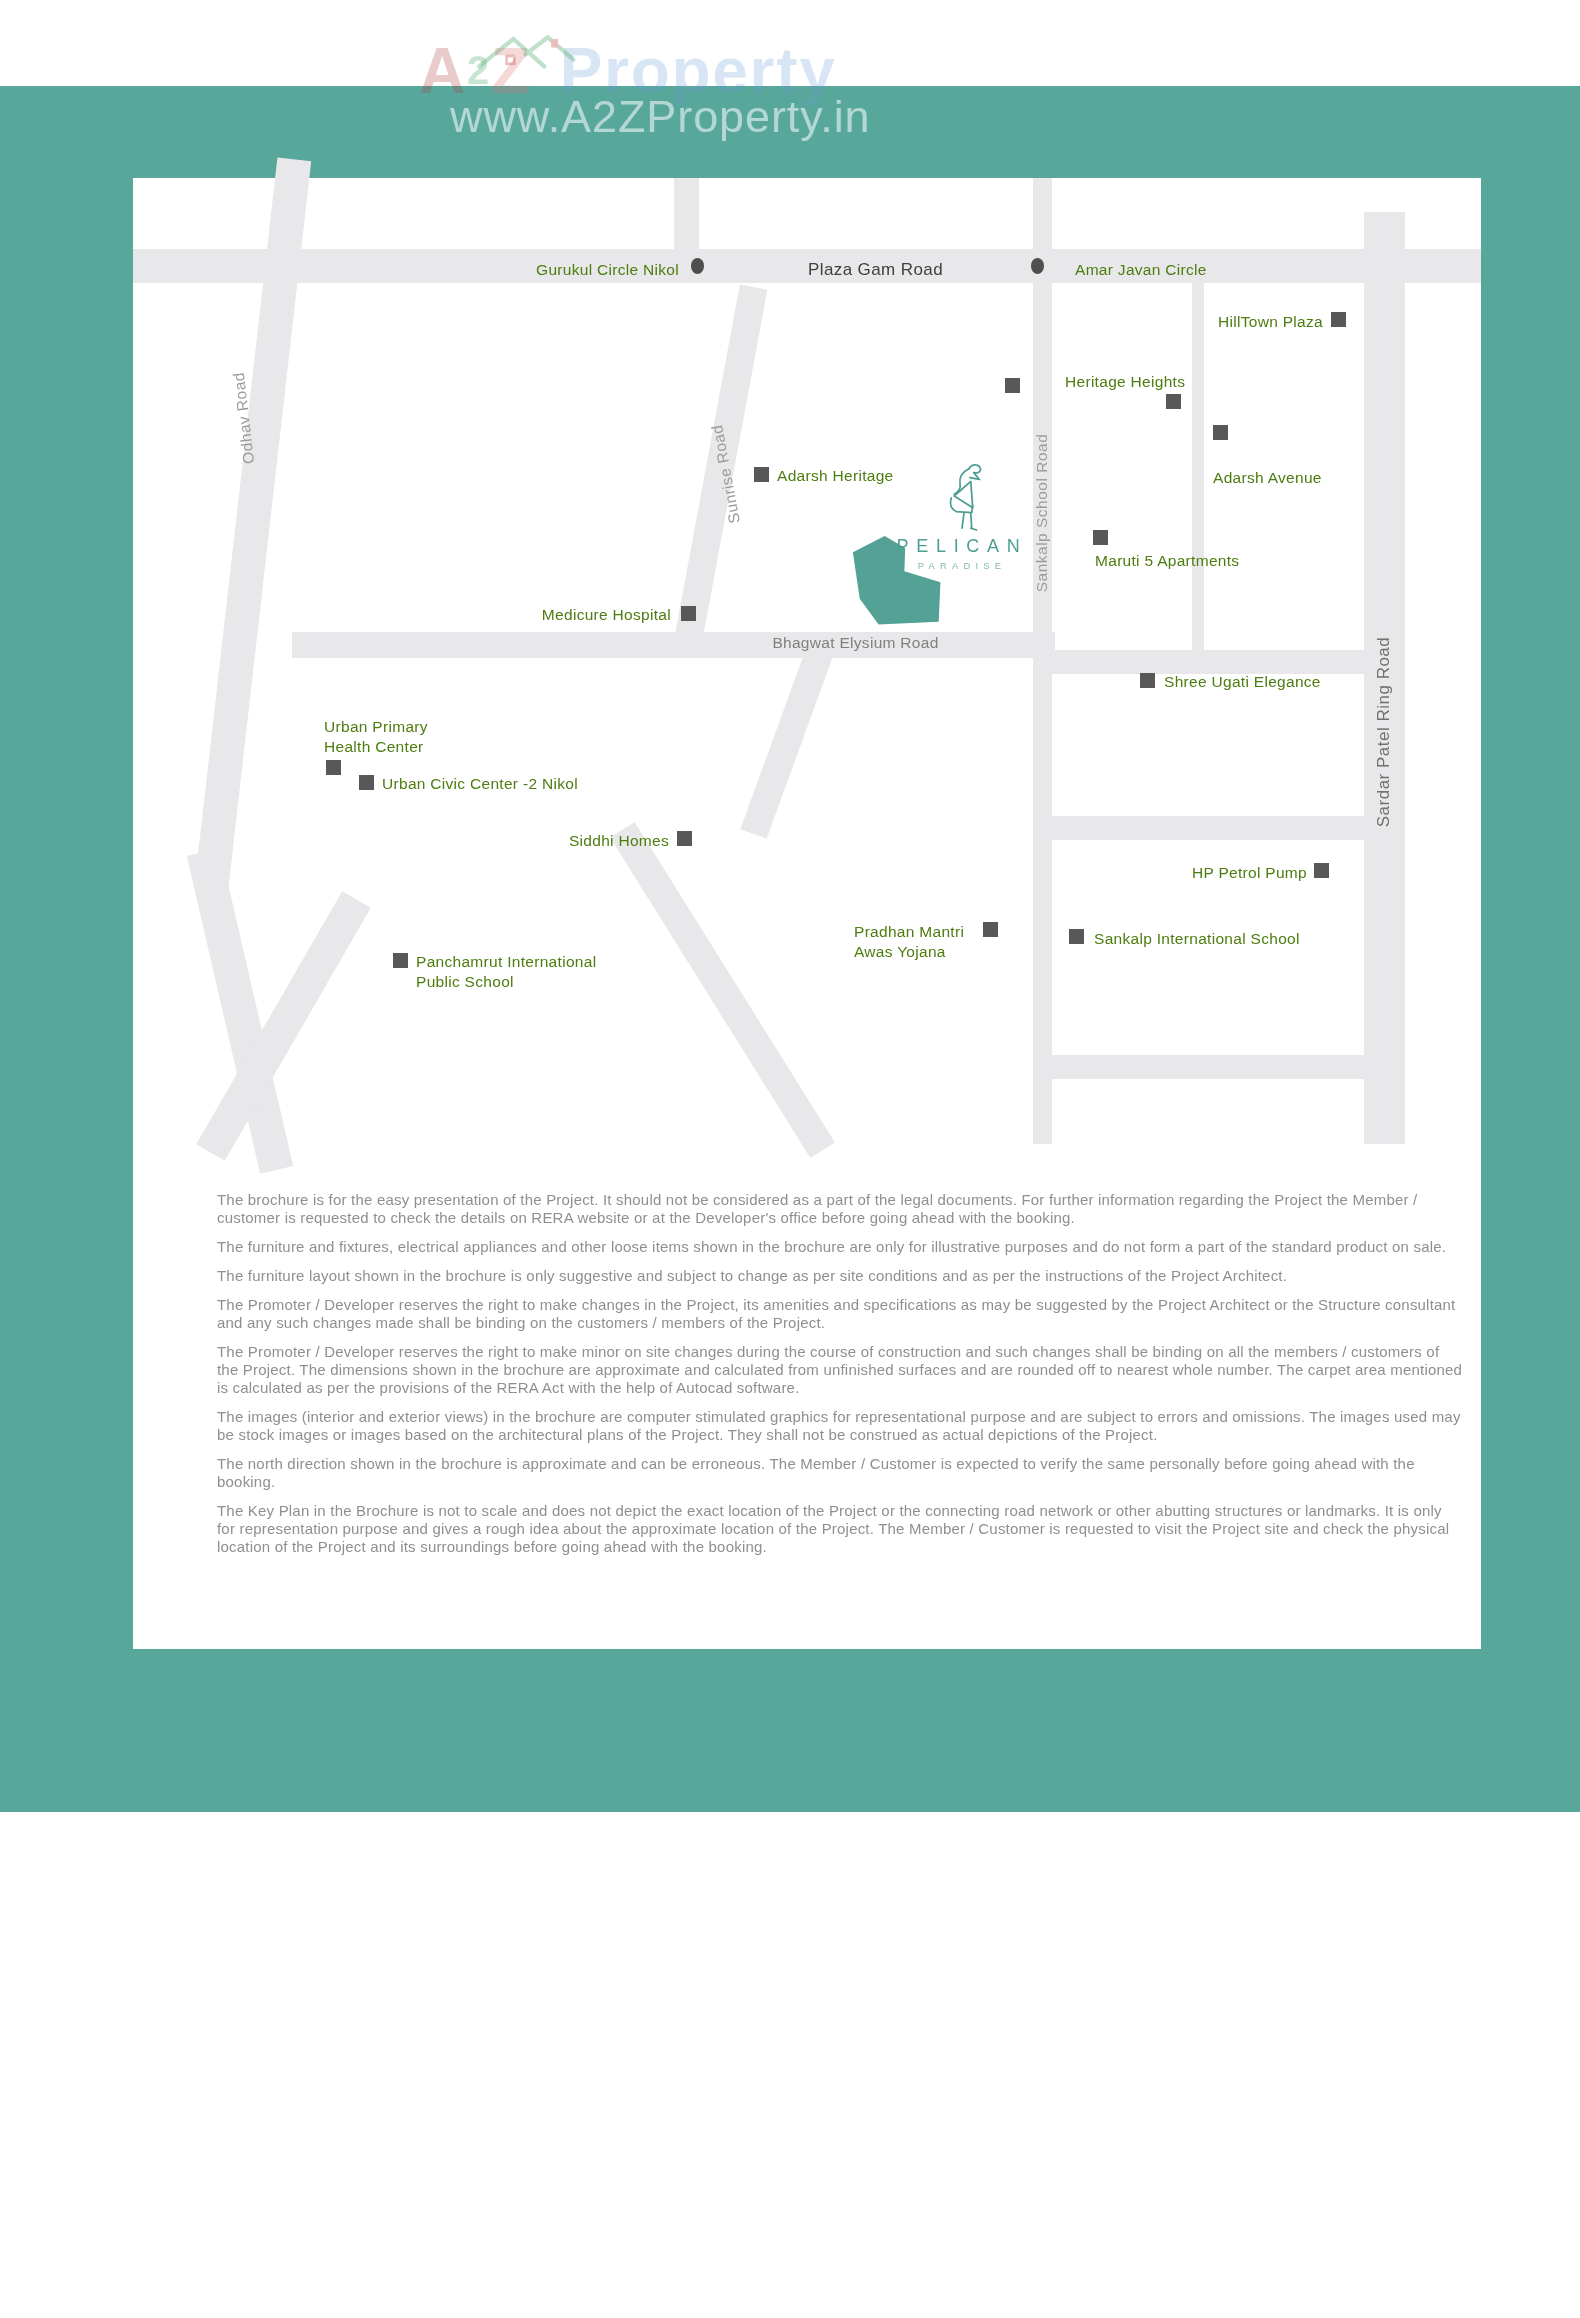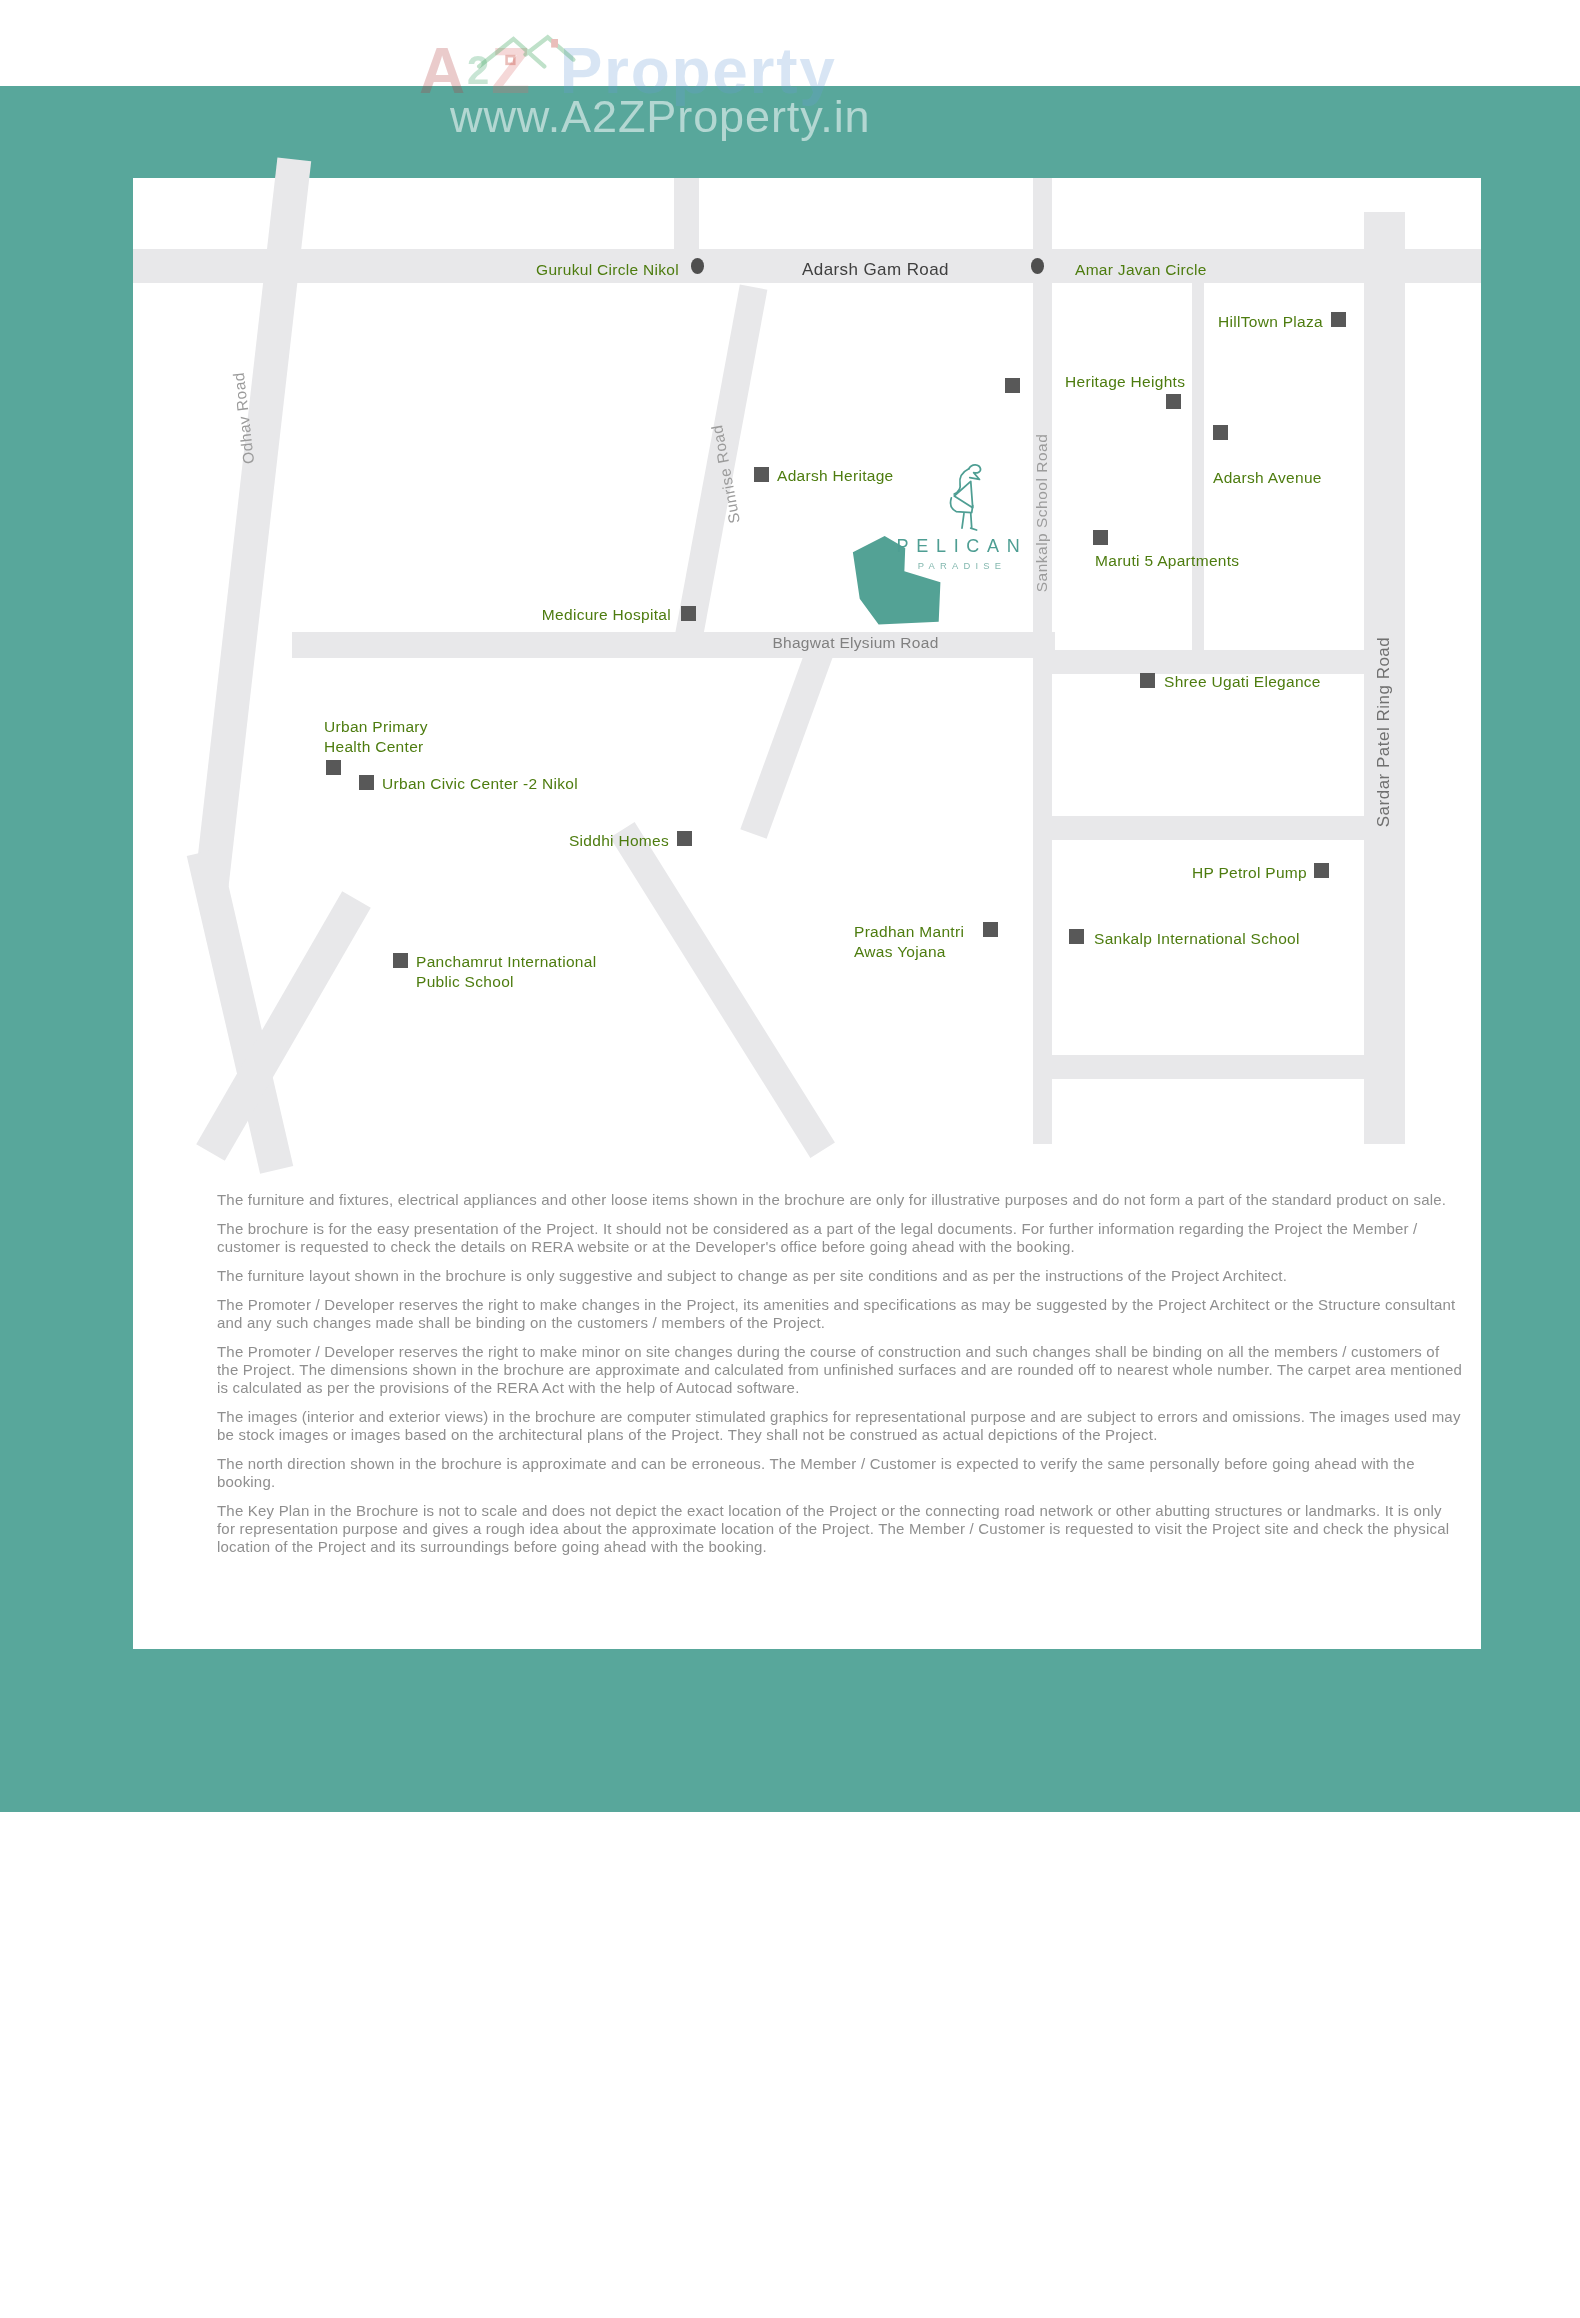--- a/index.html
+++ b/index.html
@@ -69,21 +69,21 @@
     <div class="road" style="left:900px;top:0;width:19px;height:966px;"></div>
     <div class="road" style="left:1059px;top:76px;width:12px;height:398px;"></div>
     <div class="road" style="left:159px;top:454px;width:763px;height:26px;"></div>
     <div class="road" style="left:919px;top:472px;width:312px;height:24px;"></div>
     <div class="road" style="left:919px;top:638px;width:312px;height:24px;"></div>
     <div class="road" style="left:919px;top:877px;width:331px;height:24px;"></div>
     <div class="road" style="left:1231px;top:34px;width:41px;height:932px;"></div>
 
     <div class="lbl" style="left:361px;top:83px;width:185px;text-align:right;">Gurukul Circle Nikol</div>
     <div class="dot" style="left:558px;top:80px;"></div>
-    <div class="lbl road-main-label" style="left:648px;top:82px;width:189px;text-align:center;">Adarsh Gam Road</div>
+    <div class="lbl road-main-label" style="left:648px;top:82px;width:189px;text-align:center;">Plaza Gam Road</div>
     <div class="dot" style="left:898px;top:80px;"></div>
     <div class="lbl" style="left:934px;top:83px;margin-left:8px;">Amar Javan Circle</div>
 
     <div class="vlabel" style="left:111px;top:240px;transform:translate(-50%,-50%) rotate(-96.5deg);">Odhav Road</div>
     <div class="vlabel" style="left:593px;top:296px;transform:translate(-50%,-50%) rotate(-100.5deg);">Sunrise Road</div>
     <div class="vlabel" style="left:909px;top:335px;">Sankalp School Road</div>
     <div class="vlabel" style="left:1251px;top:554px;color:#707070;font-size:17px;">Sardar Patel Ring Road</div>
     <div class="lbl" style="left:611px;top:456px;width:223px;text-align:center;color:#808080;">Bhagwat Elysium Road</div>
 
     <svg style="position:absolute;left:713px;top:352px;" width="103" height="103" viewBox="0 0 120 120">
@@ -151,22 +151,22 @@
     <div class="sq" style="left:936px;top:751px;"></div>
     <div class="lbl" style="left:961px;top:752px;">Sankalp International School</div>
 
     <div class="sq" style="left:260px;top:775px;"></div>
     <div class="lbl lbl2" style="left:283px;top:774px;">
       <span>Panchamrut International</span><br>
       <span>Public School</span>
     </div>
 
     <div class="disc">
+      <p>The brochure is for the easy presentation of the Project. It should not be considered as a part of the legal documents. For further information regarding the Project the Member / customer is requested to check the details on RERA website or at the Developer's office before going ahead with the booking.</p>
       <p>The furniture and fixtures, electrical appliances and other loose items shown in the brochure are only for illustrative purposes and do not form a part of the standard product on sale.</p>
-      <p>The brochure is for the easy presentation of the Project. It should not be considered as a part of the legal documents. For further information regarding the Project the Member / customer is requested to check the details on RERA website or at the Developer's office before going ahead with the booking.</p>
       <p>The furniture layout shown in the brochure is only suggestive and subject to change as per site conditions and as per the instructions of the Project Architect.</p>
       <p>The Promoter / Developer reserves the right to make changes in the Project, its amenities and specifications as may be suggested by the Project Architect or the Structure consultant and any such changes made shall be binding on the customers / members of the Project.</p>
       <p>The Promoter / Developer reserves the right to make minor on site changes during the course of construction and such changes shall be binding on all the members / customers of the Project. The dimensions shown in the brochure are approximate and calculated from unfinished surfaces and are rounded off to nearest whole number. The carpet area mentioned is calculated as per the provisions of the RERA Act with the help of Autocad software.</p>
       <p>The images (interior and exterior views) in the brochure are computer stimulated graphics for representational purpose and are subject to errors and omissions. The images used may be stock images or images based on the architectural plans of the Project. They shall not be construed as actual depictions of the Project.</p>
       <p>The north direction shown in the brochure is approximate and can be erroneous. The Member / Customer is expected to verify the same personally before going ahead with the booking.</p>
       <p>The Key Plan in the Brochure is not to scale and does not depict the exact location of the Project or the connecting road network or other abutting structures or landmarks. It is only for representation purpose and gives a rough idea about the approximate location of the Project. The Member / Customer is requested to visit the Project site and check the physical location of the Project and its surroundings before going ahead with the booking.</p>
     </div>
 
   </div>
 </div>

